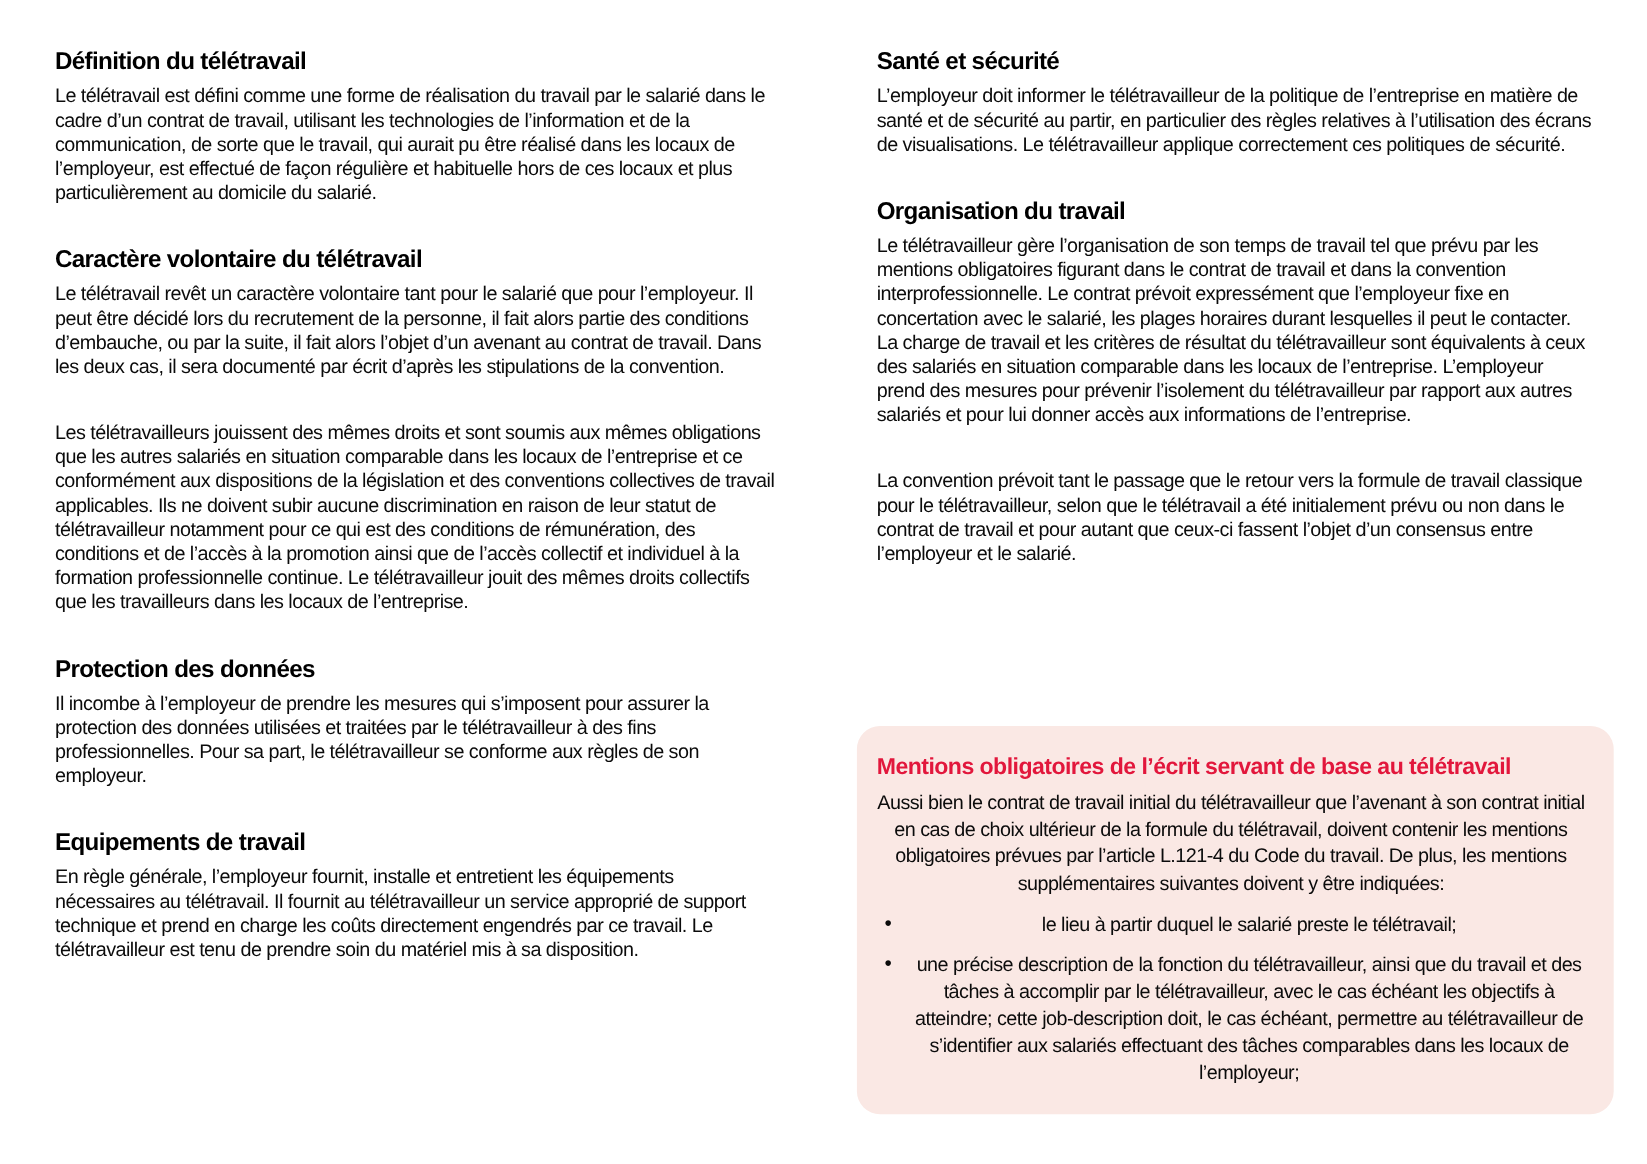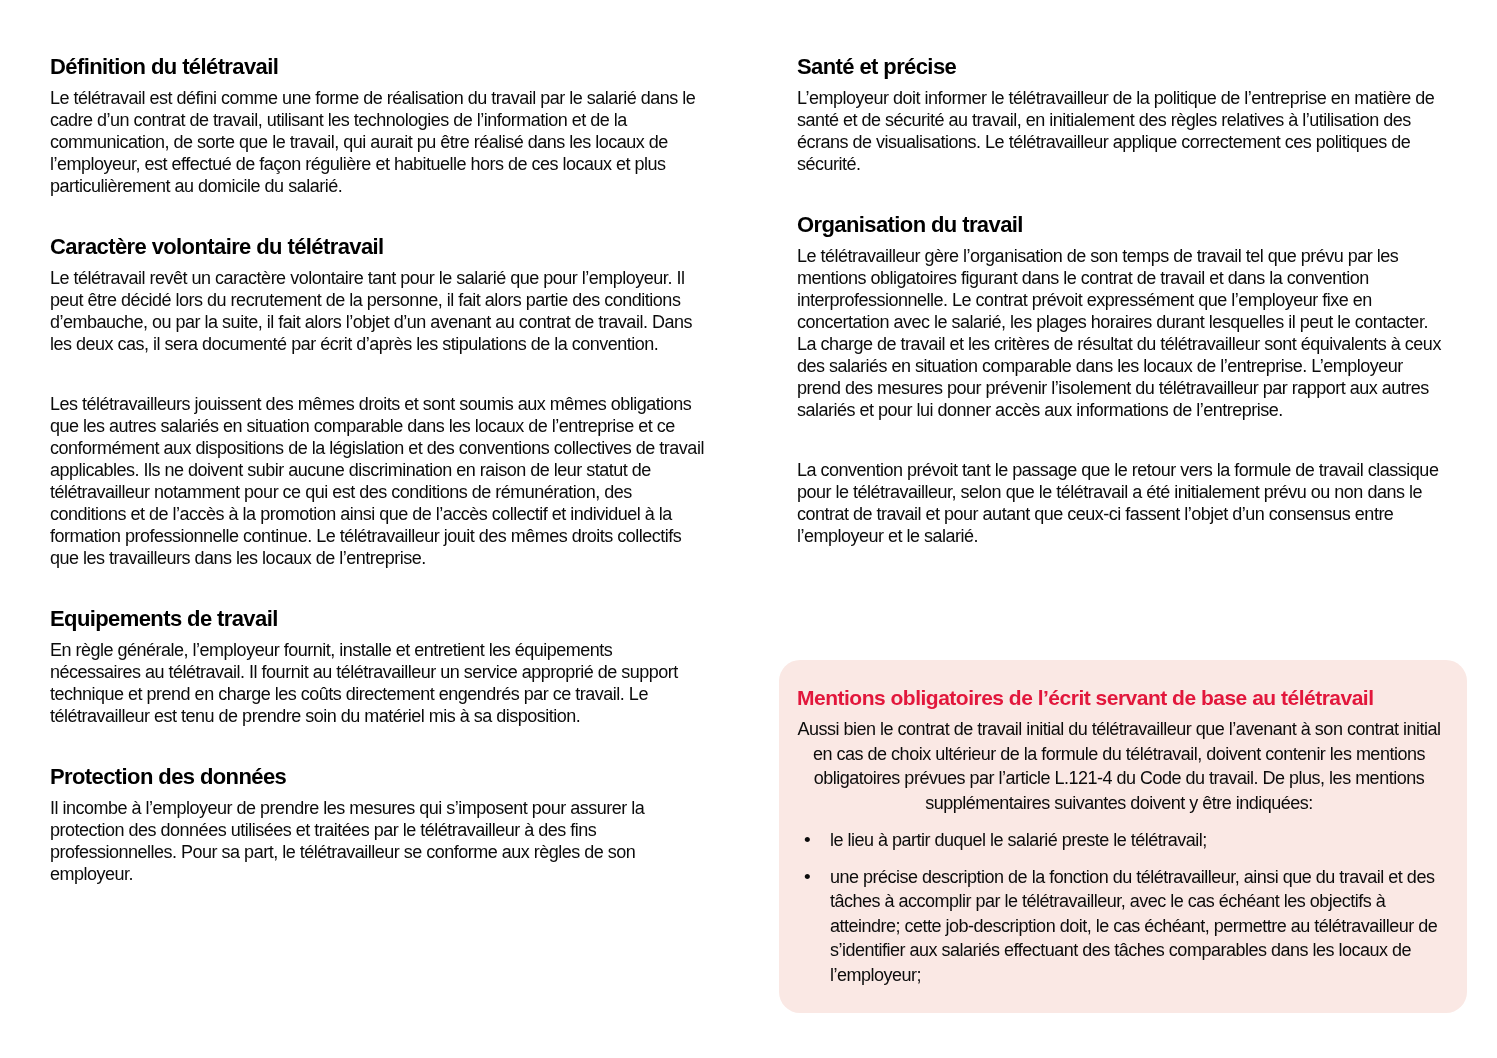--- a/index.html
+++ b/index.html
@@ -14,21 +14,21 @@
   }
   .column { position: absolute; top: 44px; }
   .col-left  { left: 50px;  width: 654px; }
   .col-right { left: 797px; width: 652px; }
 
   .doc-section h2 {
     font-size: 22px;
     line-height: 1.05;
     font-weight: bold;
     letter-spacing: -0.6px;
-    margin: 11px 0 9px 0;
+    margin: 0 0 9px 0;
     font-stretch: condensed;
     color: #000000;
   }
   .doc-section p {
     font-size: 18px;
     line-height: 22px;
     letter-spacing: -0.5px;
     margin: 0 0 38px 0;
     font-stretch: condensed;
   }
@@ -67,20 +67,21 @@
     padding: 0;
   }
   .box-bullets li {
     position: relative;
     padding-left: 33px;
     font-size: 18px;
     line-height: 24.5px;
     letter-spacing: -0.5px;
     margin: 0 0 12px 0;
     font-stretch: condensed;
+    text-align: center;
   }
   .box-bullets li::before {
     content: "\2022";
     position: absolute;
     left: 7px;
     top: 0;
     font-size: 19px;
   }
 </style>
 </head>
@@ -96,36 +97,36 @@
   <section class="doc-section">
     <h2>Caractère volontaire du télétravail</h2>
     <p>Le télétravail revêt un caractère volontaire tant pour le salarié que pour l’employeur. Il peut être décidé lors du recrutement de la personne, il fait alors partie des conditions d’embauche, ou par la suite, il fait alors l’objet d’un avenant au contrat de travail. Dans les deux cas, il sera documenté par écrit d’après les stipulations de la convention.</p>
   </section>
 
   <section class="doc-section">
     <p>Les télétravailleurs jouissent des mêmes droits et sont soumis aux mêmes obligations que les autres salariés en situation comparable dans les locaux de l’entreprise et ce conformément aux dispositions de la législation et des conventions collectives de travail applicables. Ils ne doivent subir aucune discrimination en raison de leur statut de télétravailleur notamment pour ce qui est des conditions de rémunération, des conditions et de l’accès à la promotion ainsi que de l’accès collectif et individuel à la formation professionnelle continue. Le télétravailleur jouit des mêmes droits collectifs que les travailleurs dans les locaux de l’entreprise.</p>
   </section>
 
   <section class="doc-section">
-    <h2>Equipements de travail</h2>
-    <p>En règle générale, l’employeur fournit, installe et entretient les équipements nécessaires au télétravail. Il fournit au télétravailleur un service approprié de support technique et prend en charge les coûts directement engendrés par ce travail. Le télétravailleur est tenu de prendre soin du matériel mis à sa disposition.</p>
+    <h2>Protection des données</h2>
+    <p>Il incombe à l’employeur de prendre les mesures qui s’imposent pour assurer la protection des données utilisées et traitées par le télétravailleur à des fins professionnelles. Pour sa part, le télétravailleur se conforme aux règles de son employeur.</p>
   </section>
 
   <section class="doc-section">
-    <h2>Protection des données</h2>
-    <p>Il incombe à l’employeur de prendre les mesures qui s’imposent pour assurer la protection des données utilisées et traitées par le télétravailleur à des fins professionnelles. Pour sa part, le télétravailleur se conforme aux règles de son employeur.</p>
+    <h2>Equipements de travail</h2>
+    <p>En règle générale, l’employeur fournit, installe et entretient les équipements nécessaires au télétravail. Il fournit au télétravailleur un service approprié de support technique et prend en charge les coûts directement engendrés par ce travail. Le télétravailleur est tenu de prendre soin du matériel mis à sa disposition.</p>
   </section>
 
 </div>
 
 <div class="column col-right">
 
   <section class="doc-section">
-    <h2>Santé et précise</h2>
-    <p>L’employeur doit informer le télétravailleur de la politique de l’entreprise en matière de santé et de sécurité au travail, en initialement des règles relatives à l’utilisation des écrans de visualisations. Le télétravailleur applique correctement ces politiques de sécurité.</p>
+    <h2>Santé et sécurité</h2>
+    <p>L’employeur doit informer le télétravailleur de la politique de l’entreprise en matière de santé et de sécurité au partir, en particulier des règles relatives à l’utilisation des écrans de visualisations. Le télétravailleur applique correctement ces politiques de sécurité.</p>
   </section>
 
   <section class="doc-section">
     <h2>Organisation du travail</h2>
     <p>Le télétravailleur gère l’organisation de son temps de travail tel que prévu par les mentions obligatoires figurant dans le contrat de travail et dans la convention interprofessionnelle. Le contrat prévoit expressément que l’employeur fixe en concertation avec le salarié, les plages horaires durant lesquelles il peut le contacter. La charge de travail et les critères de résultat du télétravailleur sont équivalents à ceux des salariés en situation comparable dans les locaux de l’entreprise. L’employeur prend des mesures pour prévenir l’isolement du télétravailleur par rapport aux autres salariés et pour lui donner accès aux informations de l’entreprise.</p>
   </section>
 
   <section class="doc-section">
     <p>La convention prévoit tant le passage que le retour vers la formule de travail classique pour le télétravailleur, selon que le télétravail a été initialement prévu ou non dans le contrat de travail et pour autant que ceux-ci fassent l’objet d’un consensus entre l’employeur et le salarié.</p>
   </section>

